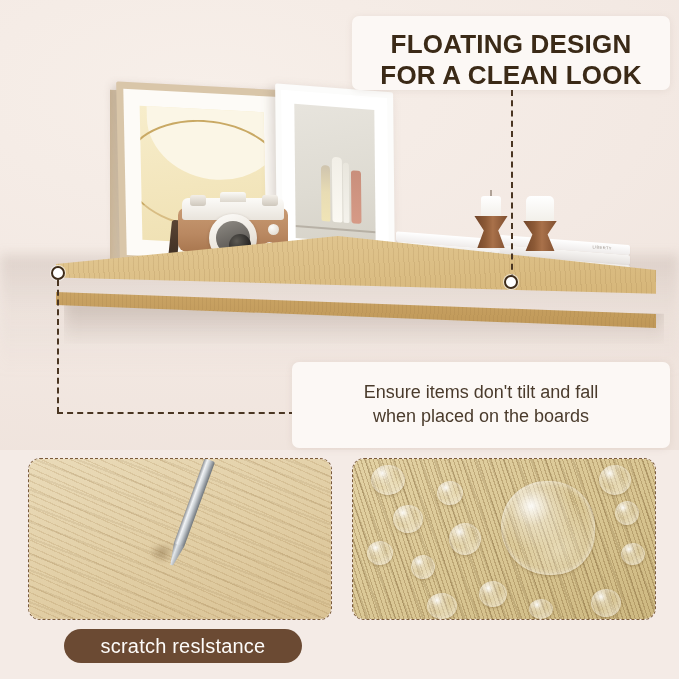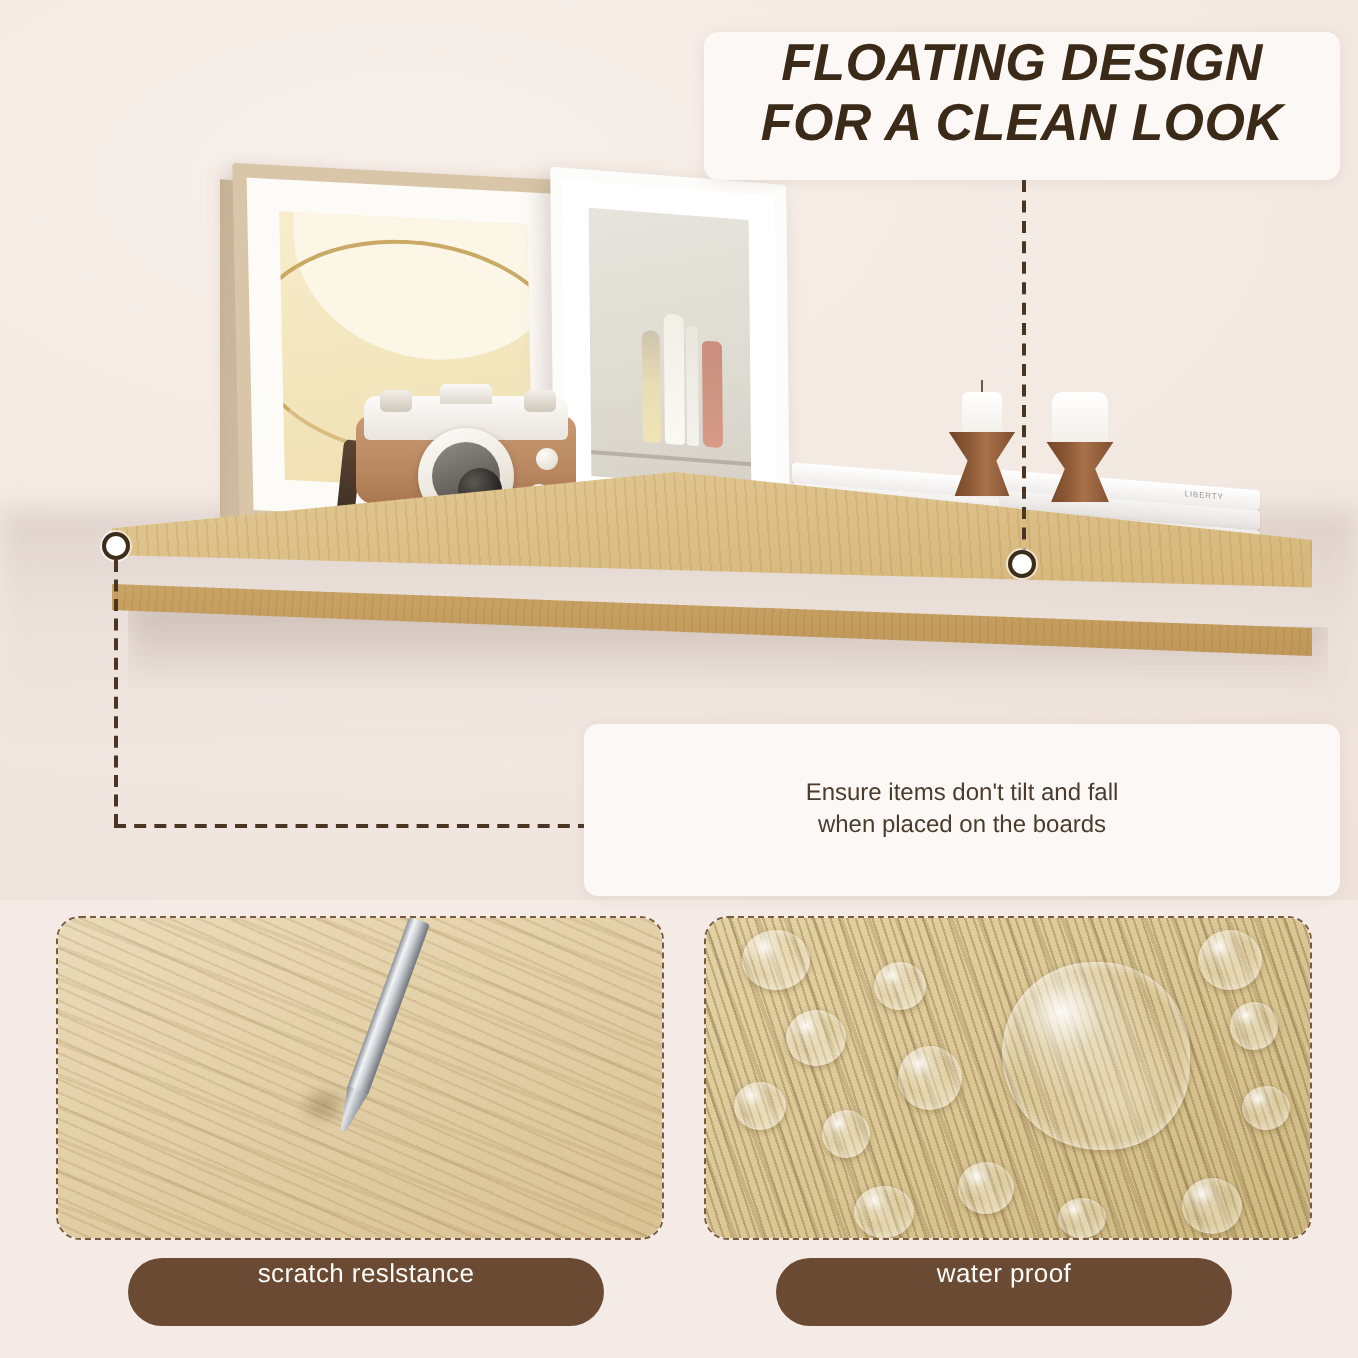--- a/index.html
+++ b/index.html
@@ -165,34 +165,34 @@
   }
 
   
   .card{
     position:absolute;
     background:#fcf8f5;
     border-radius:7px;
     box-shadow:0 1px 7px rgba(150,125,110,.13);
   }
   .card-top{left:352px;top:16px;width:318px;height:74px;
-    display:flex;align-items:flex-start;justify-content:center;font-style:italic;}
+    display:flex;align-items:flex-end;justify-content:center;}
   .card-bottom{left:292px;top:362px;width:378px;height:86px;
     display:flex;flex-direction:column;align-items:center;justify-content:center;}
   .headline{
     font-size:26px;font-weight:700;letter-spacing:.2px;
     color:#3b2a17;text-align:center;line-height:1.17;
     white-space:pre-line;
   }
   .headline-2{
     font-size:25px;font-weight:700;letter-spacing:.1px;
     color:#3b2a17;text-align:center;line-height:1.1;margin-bottom:5px;
   }
   .subcopy{
-    font-size:12px;color:#4a3b2c;text-align:center;line-height:1.33;
+    font-size:18px;color:#4a3b2c;text-align:center;line-height:1.33;
     white-space:pre-line;
   }
 
   
   .dash-v{position:absolute;border-left:2px dashed #4a3522;}
   .dash-h{position:absolute;border-top:2px dashed #4a3522;}
   .dot{
     position:absolute;width:14px;height:14px;border-radius:50%;
     background:#ffffff;border:2px solid #3e2c1a;box-sizing:border-box;
     box-shadow:0 0 0 1px rgba(255,255,255,.6);
@@ -244,22 +244,22 @@
       radial-gradient(circle at 32% 26%, rgba(255,255,255,.92) 0%, rgba(255,255,255,.28) 22%, rgba(255,255,255,0) 46%),
       radial-gradient(circle at 62% 72%, rgba(255,252,238,.40) 0%, rgba(255,255,255,0) 58%);
     box-shadow:inset 0 0 6px rgba(255,255,255,.55), 0 1px 3px rgba(120,92,48,.40);
     border:1px solid rgba(255,255,255,.34);
   }
 
   
   .pill{
     position:absolute;top:629px;height:34px;border-radius:17px;
     background:#6b4a33;
-    display:flex;justify-content:center;
-    color:#fdfbf9;font-size:13px;letter-spacing:.2px;
+    display:flex;align-items:center;justify-content:center;
+    color:#fdfbf9;font-size:20px;letter-spacing:.2px;
   }
   .pill.left{left:64px;width:238px;}
   .pill.right{left:388px;width:228px;}
 </style>
 </head>
 <body>
 
 <div class="stage">
 
   <div class="scene">
@@ -380,17 +380,14 @@
     <div class="drop" style="left:246px;top:6px;width:30px;height:28px;"></div>
     <div class="drop" style="left:262px;top:42px;width:22px;height:22px;"></div>
     <div class="drop" style="left:268px;top:84px;width:22px;height:20px;"></div>
     <div class="drop" style="left:238px;top:130px;width:28px;height:26px;"></div>
     <div class="drop" style="left:176px;top:140px;width:22px;height:18px;"></div>
   </div>
 
   <div class="pill left">
     <span>scratch reslstance</span>
   </div>
-  <div class="pill right">
-    <span>water proof</span>
-  </div>
 
 </div>
 
 </body></html>

